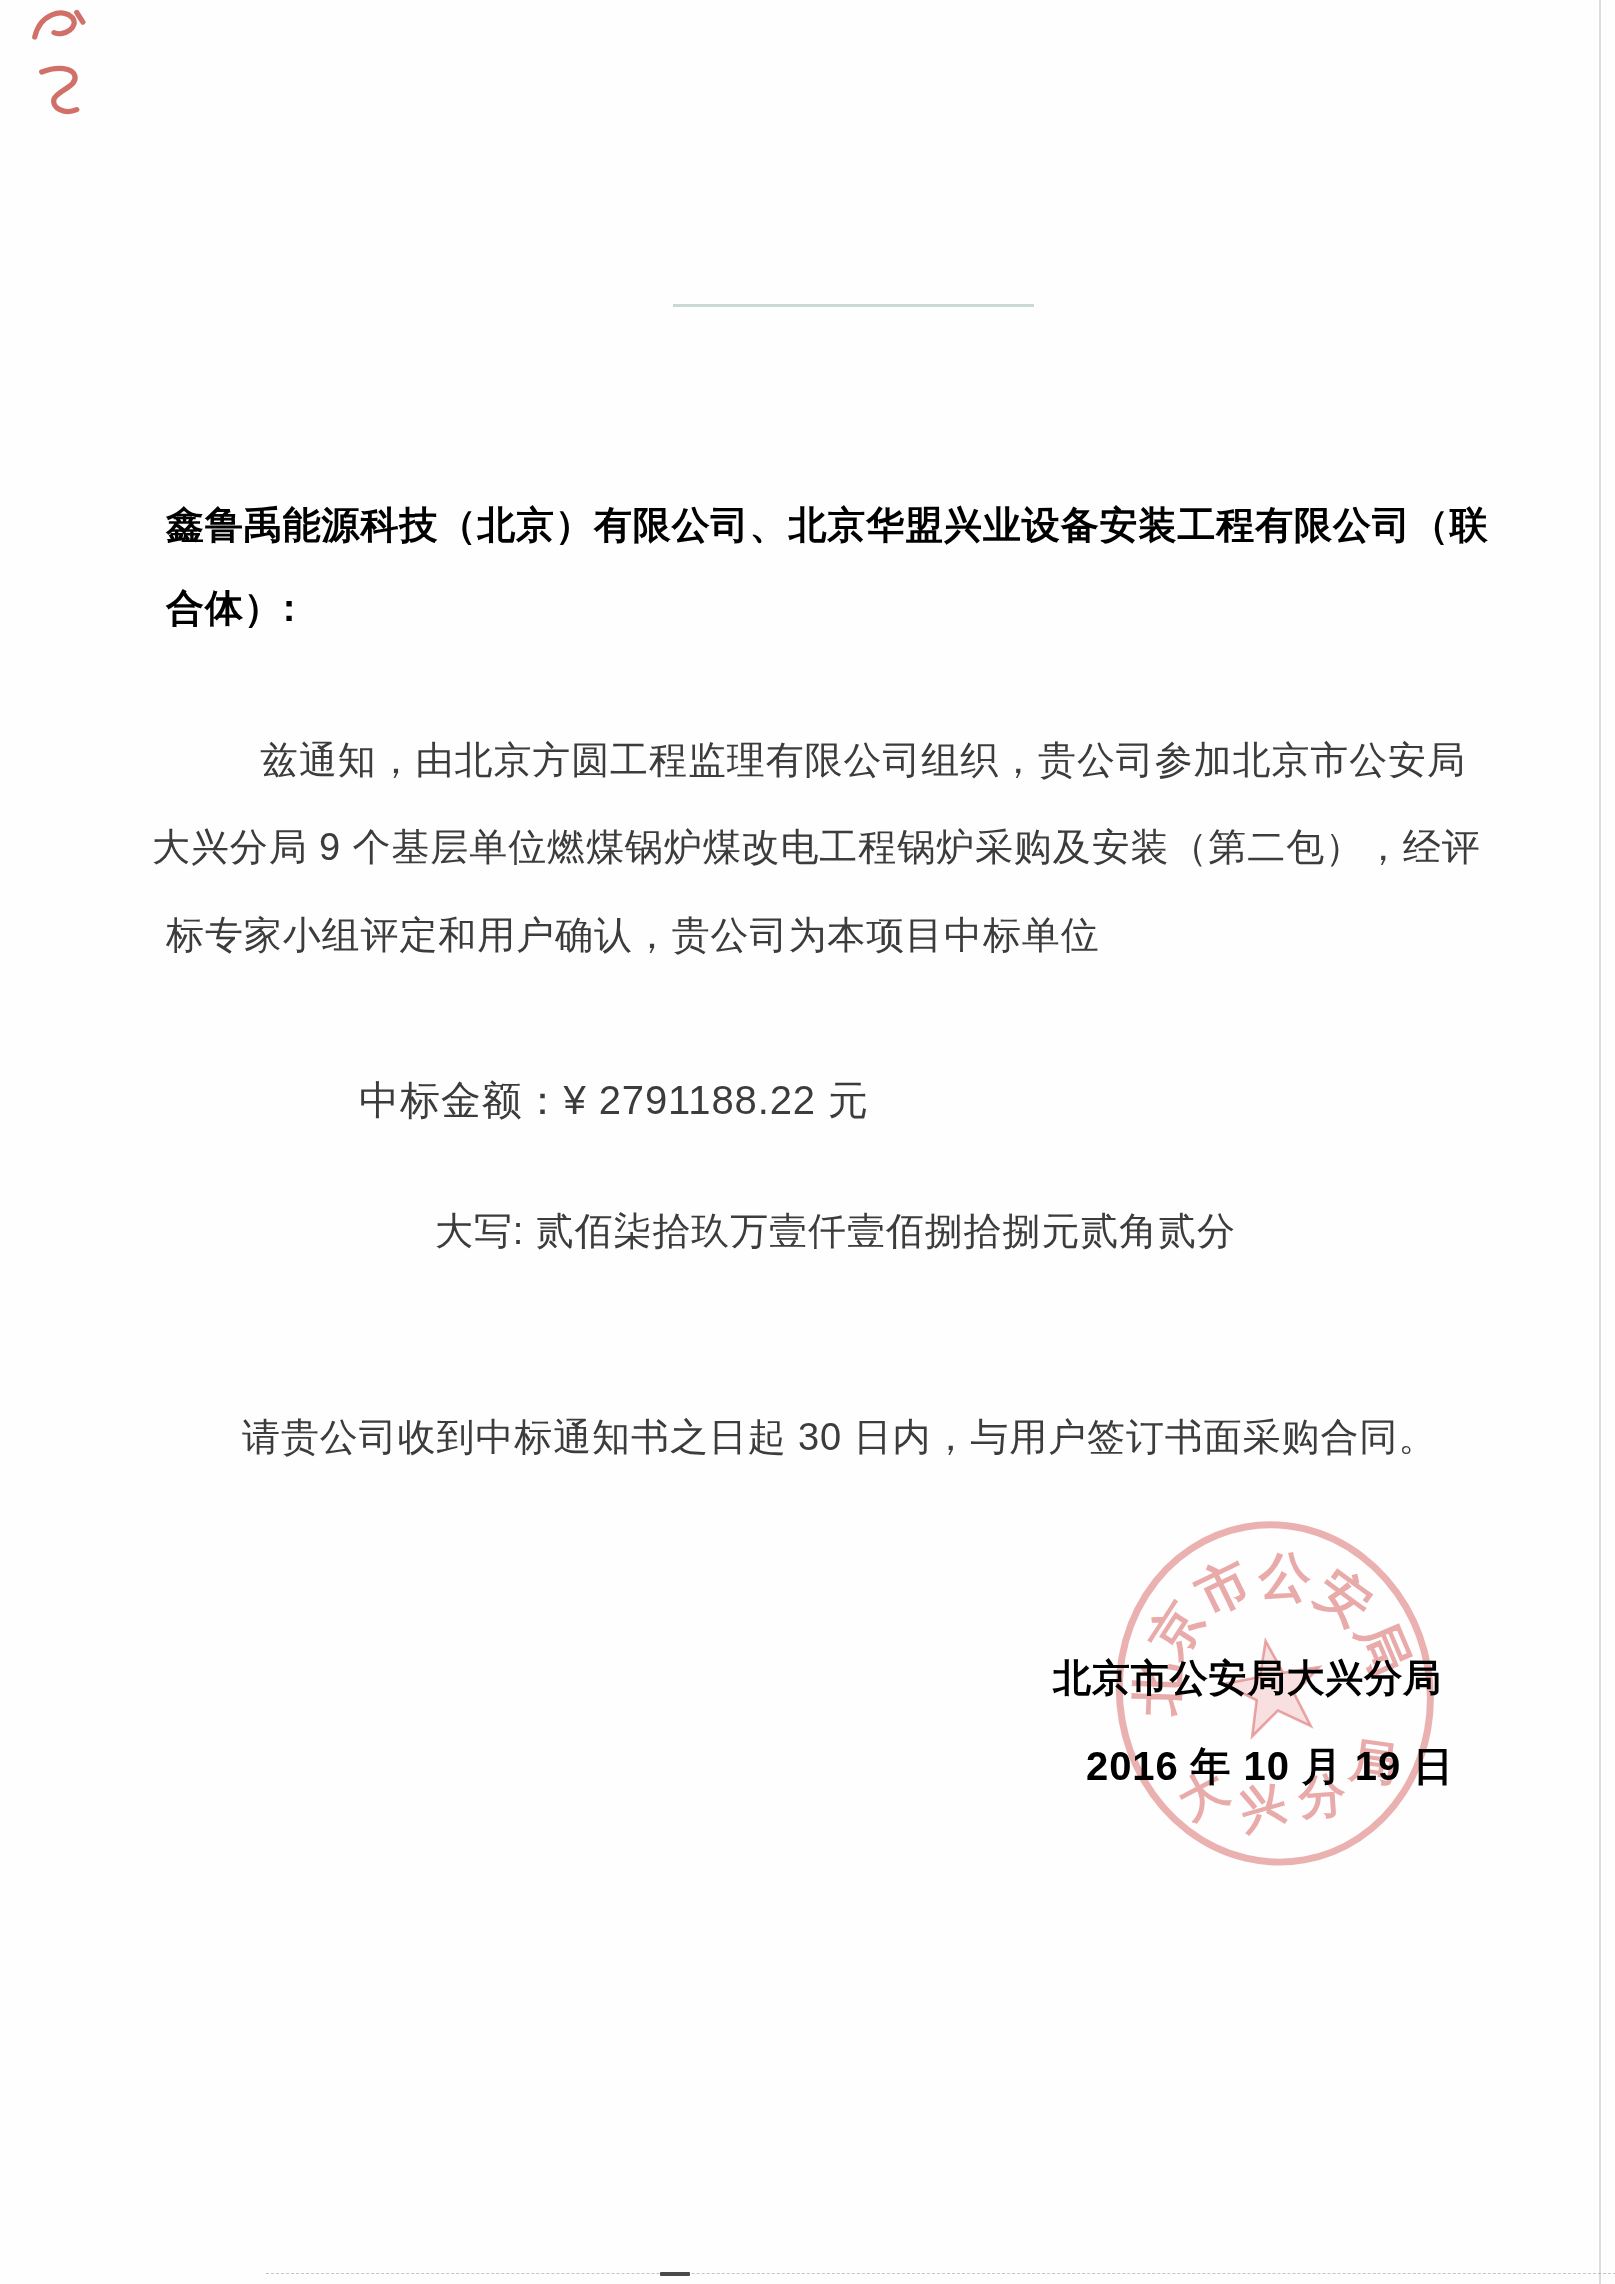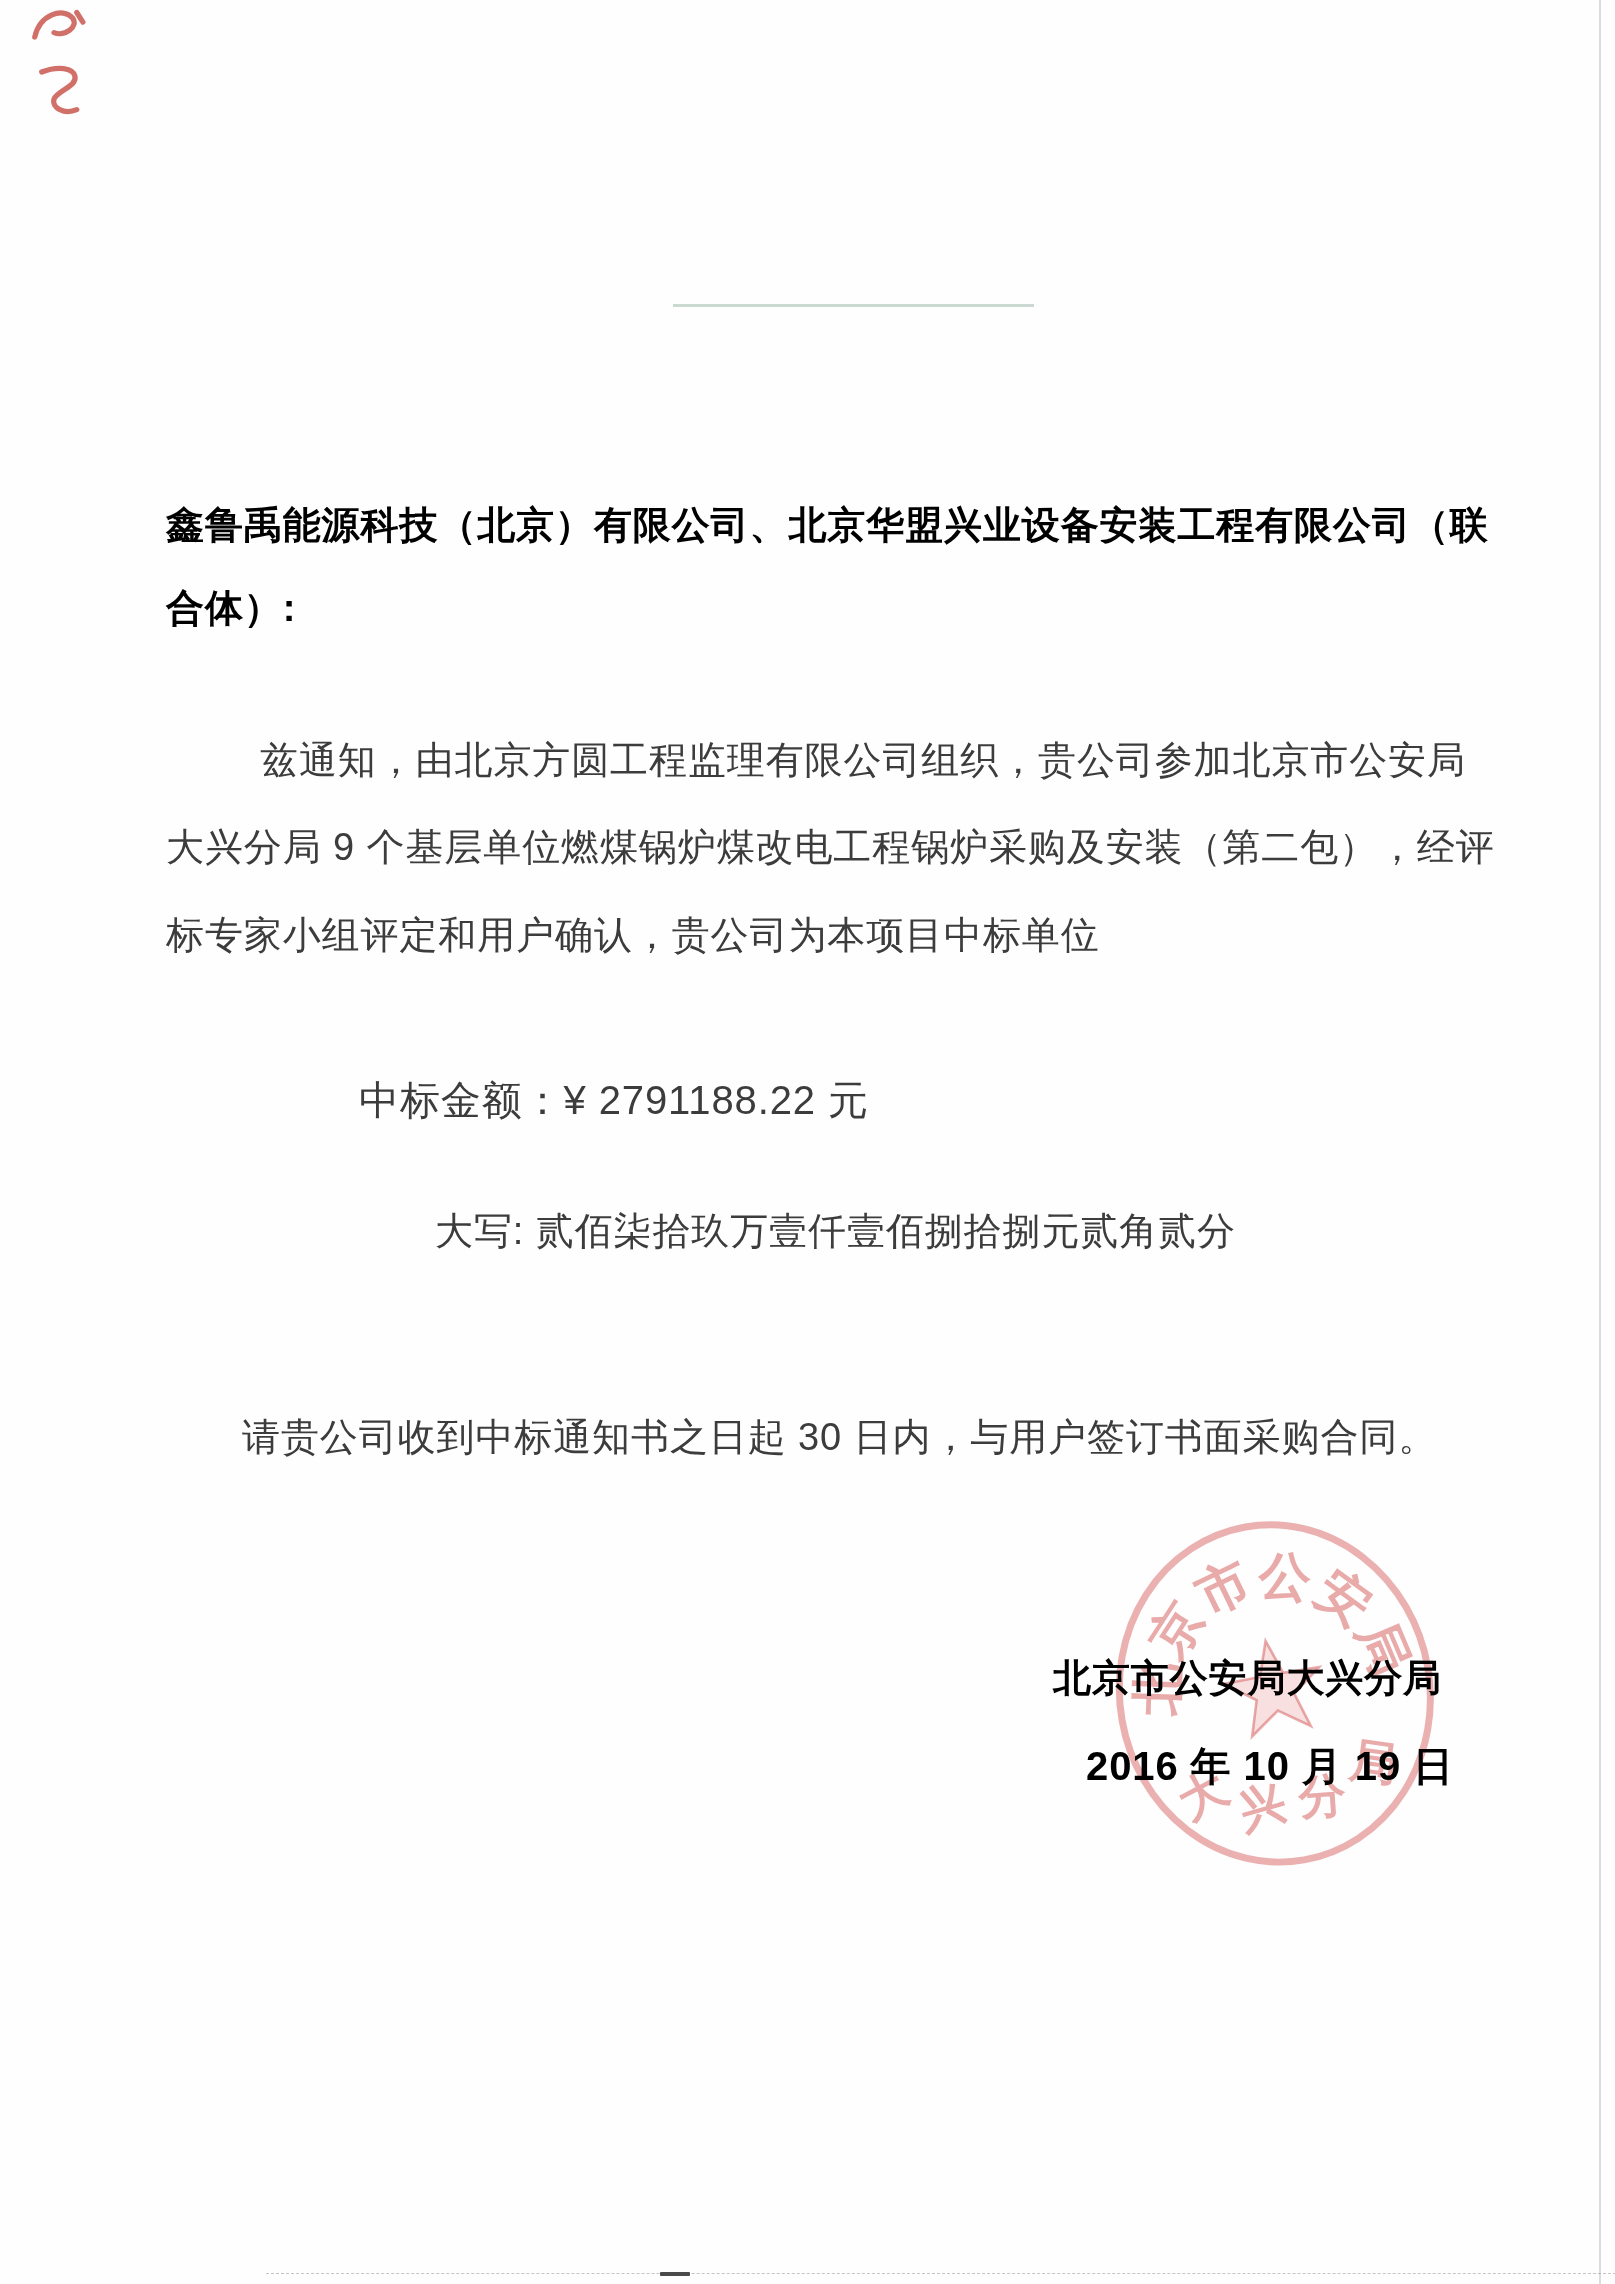--- a/index.html
+++ b/index.html
@@ -99,21 +99,21 @@
     <path d="M66,12 l7,11" fill="none" stroke="#c24038" stroke-width="6" stroke-linecap="round"></path>
     <path d="M26,80 C44,73 62,75 64,85 C66,97 44,101 40,111 C37,121 52,129 66,123" fill="none" stroke="#c24038" stroke-width="6" stroke-linecap="round"></path>
   </svg>
 
   <div class="title-scanline"></div>
 
   <div class="line bold" style="left:166px;top:503px;">鑫鲁禹能源科技（北京）有限公司、北京华盟兴业设备安装工程有限公司（联</div>
   <div class="line bold" style="left:166px;top:586px;">合体）:</div>
 
   <div class="line" style="left:238px;top:738px;margin-left:22px;">兹通知，由北京方圆工程监理有限公司组织，贵公司参加北京市公安局</div>
-  <div class="line" style="left:166px;top:825px;">大兴分局 9 个基层单位燃煤锅炉煤改电工程锅炉采购及安装（第二包），经评</div>
+  <div class="line" style="left:152px;top:825px;">大兴分局 9 个基层单位燃煤锅炉煤改电工程锅炉采购及安装（第二包），经评</div>
   <div class="line" style="left:166px;top:913px;">标专家小组评定和用户确认，贵公司为本项目中标单位</div>
 
   <div class="line amount-line" style="left:359px;top:1078px;">中标金额：¥ 2791188.22 元</div>
   <div class="line" style="left:435px;top:1165px;margin-top:44px;">大写: 贰佰柒拾玖万壹仟壹佰捌拾捌元贰角贰分</div>
 
   <div class="line" style="left:242px;top:1415px;">请贵公司收到中标通知书之日起 30 日内，与用户签订书面采购合同。</div>
 
   <div class="line bold" style="left:1053px;top:1656px;">北京市公安局大兴分局</div>
   <div class="line bold date-line" style="left:1086px;top:1744px;">2016 年 10 月 19 日</div>
 

